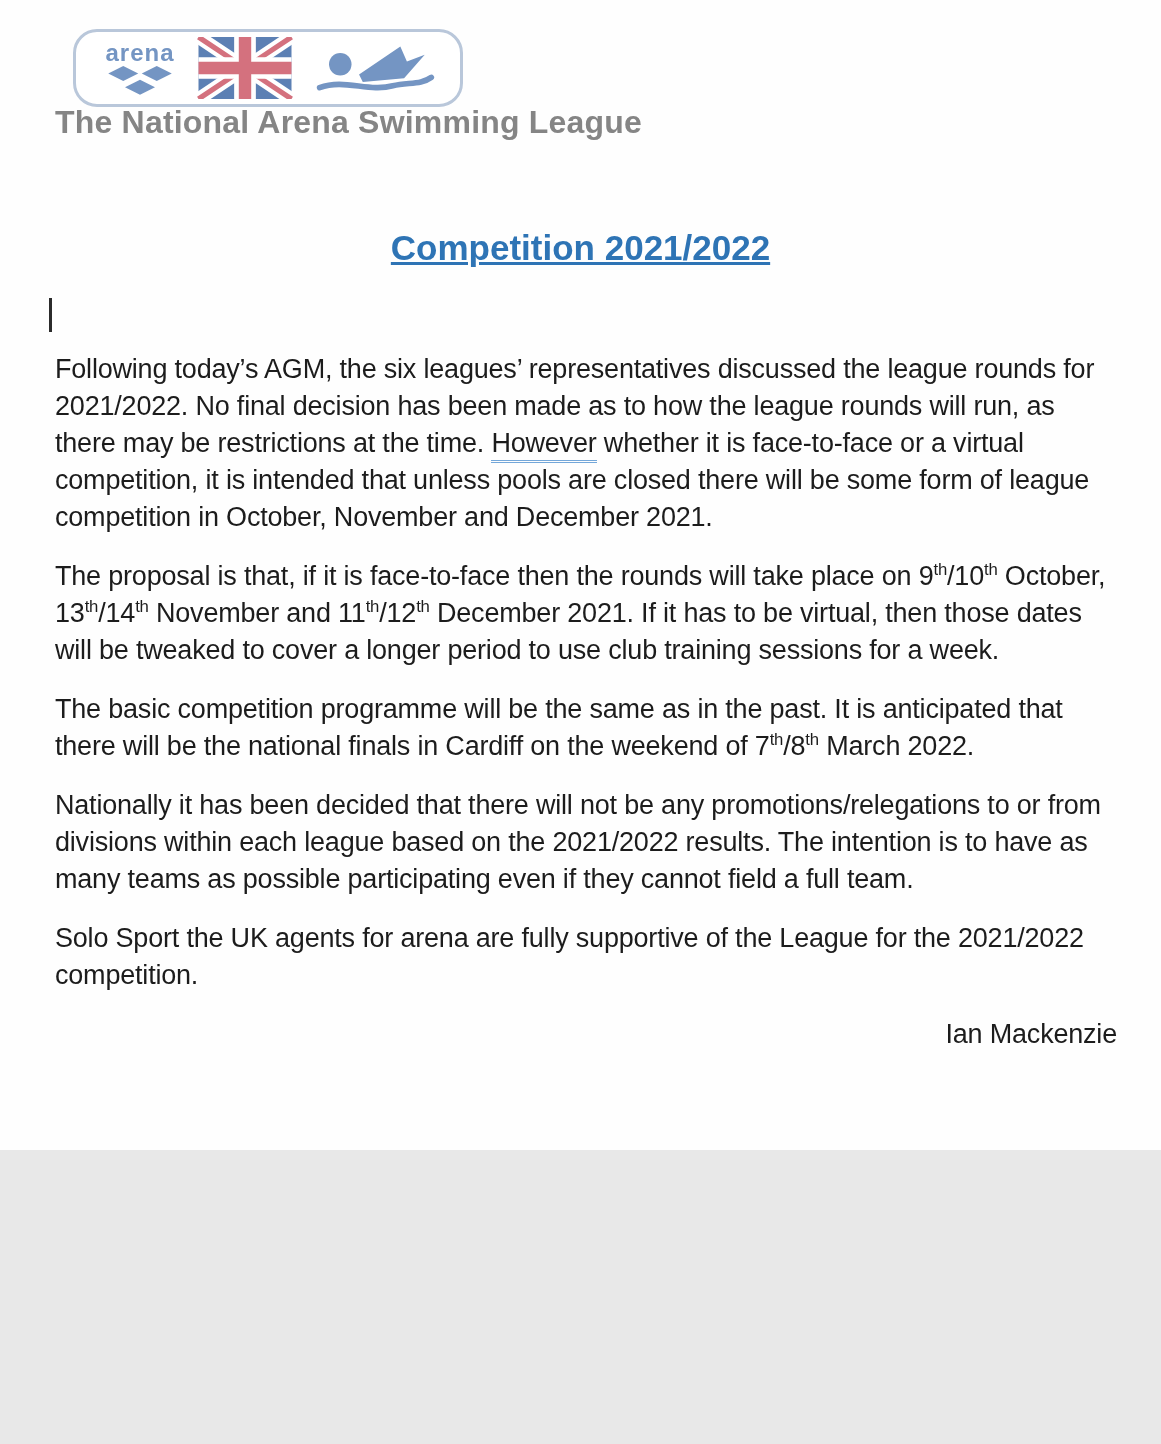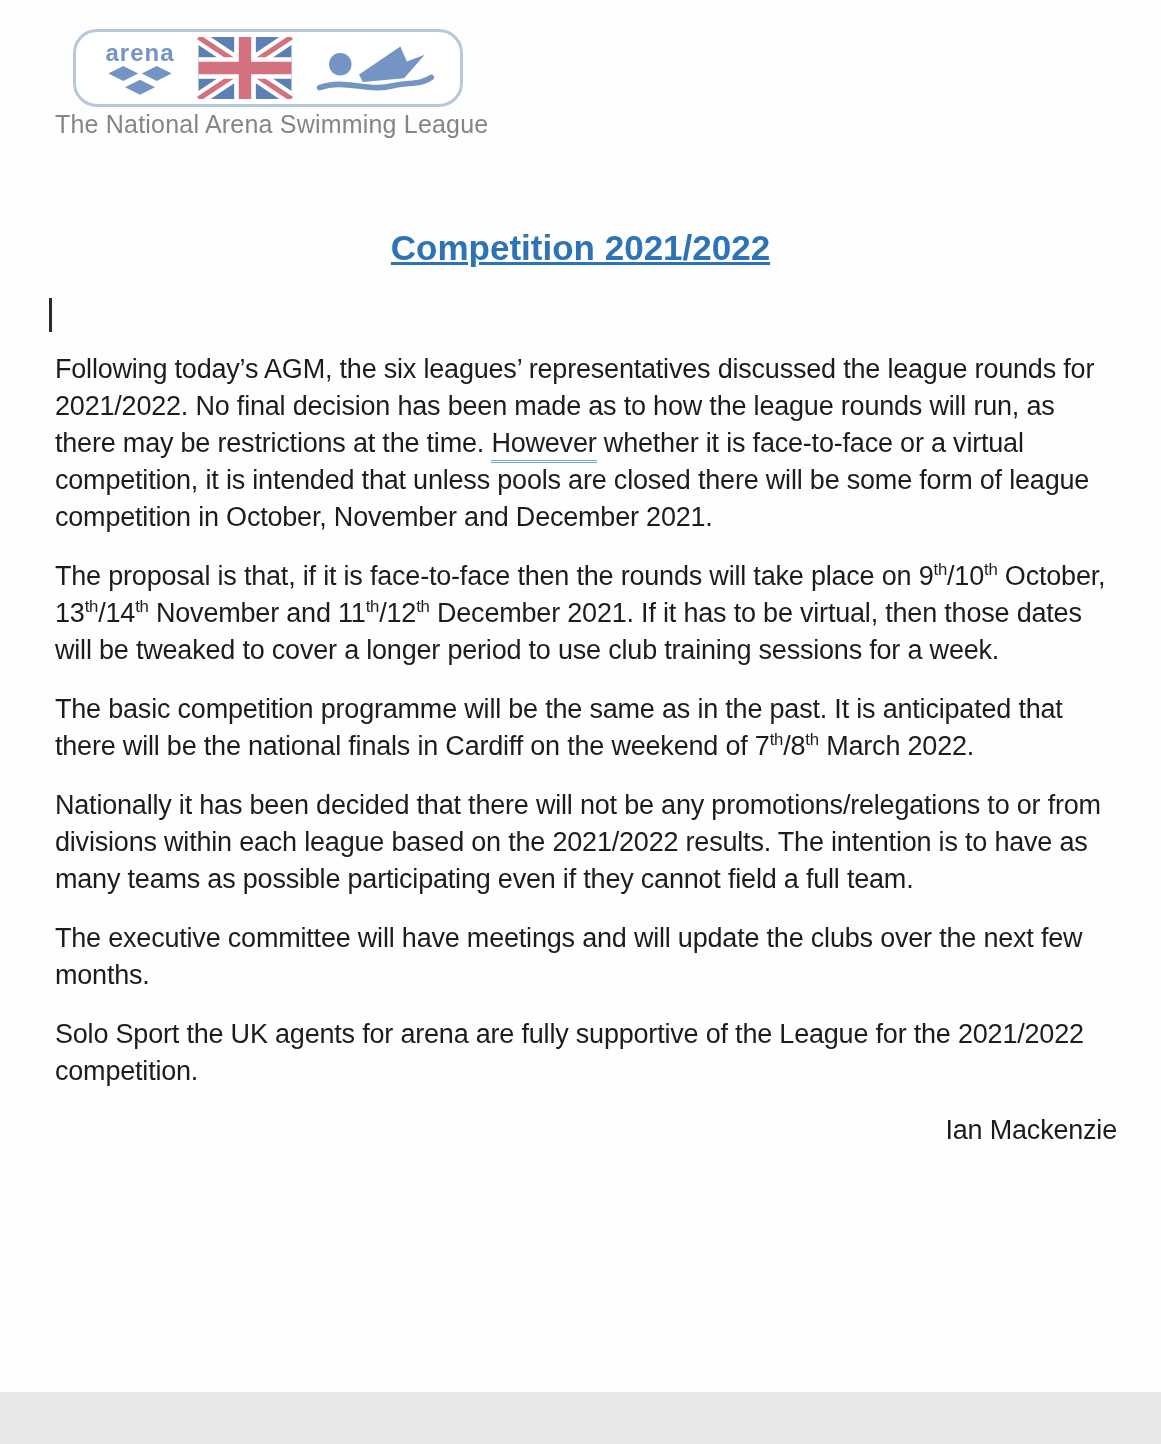--- a/index.html
+++ b/index.html
@@ -1,20 +1,20 @@
 <!DOCTYPE html>
 <html style="--title-blue: #2e74b5; --org-gray: #858585; --logo-blue: #7495c3; --logo-border: #b9c7da; --flag-blue: #5c80b4; --flag-red: #d4717e; --text: #1c1c1c; --grammar-underline-blue: #74a7d9;"><head>
 <meta charset="utf-8">
 <style>
   * { box-sizing: border-box; }
   html, body { margin: 0; padding: 0; background: #e8e8e8; }
   .page {
     position: relative;
     width: 1161px;
-    height: 1392px;
+    height: 1150px;
     margin: 0 auto;
     background: #fefefe;
     font-family: "Liberation Sans", sans-serif;
     overflow: hidden;
   }
 
   
   .logo-box {
     position: absolute;
     left: 73px; top: 29px;
@@ -35,23 +35,23 @@
     line-height: 1;
     letter-spacing: 1px;
   }
   .arena-diamonds { width: 72px; height: 30px; display: block; }
   .flag-icon { width: 96px; height: 62px; display: block; }
   .swimmer-icon { width: 122px; height: 60px; display: block; }
 
   
   .org-name {
     position: absolute;
-    left: 55px; top: 110px;
-    font-size: 25px;
-    font-weight: normal;
+    left: 55px; top: 104px;
+    font-size: 32px;
+    font-weight: bold;
     color: var(--org-gray, #858585);
     letter-spacing: 0.2px;
   }
   .doc-title {
     position: absolute;
     left: 0; top: 228px;
     width: 100%;
     margin: 0;
     text-align: center;
     font-size: 35px;
@@ -118,21 +118,20 @@
   <h1 class="doc-title">Competition 2021/2022</h1>
 
   <div class="caret"></div>
 
   <div class="doc-body">
     <div id="paragraph-list">
         <p class="para"><span>Following today’s AGM, the six leagues’ representatives discussed the league rounds for 2021/2022. No final decision has been made as to how the league rounds will run, as there may be restrictions at the time. </span><span class="grammar">However</span><span> whether it is face-to-face or a virtual competition, it is intended that unless pools are closed there will be some form of league competition in October, November and December 2021.</span></p>
         <p class="para"><span>The proposal is that, if it is face-to-face then the rounds will take place on 9</span><sup>th</sup><span>/10</span><sup>th</sup><span> October, 13</span><sup>th</sup><span>/14</span><sup>th</sup><span> November and 11</span><sup>th</sup><span>/12</span><sup>th</sup><span> December 2021. If it has to be virtual, then those dates will be tweaked to cover a longer period to use club training sessions for a week.</span></p>
         <p class="para"><span>The basic competition programme will be the same as in the past. It is anticipated that there will be the national finals in Cardiff on the weekend of 7</span><sup>th</sup><span>/8</span><sup>th</sup><span> March 2022.</span></p>
         <p class="para"><span>Nationally it has been decided that there will not be any promotions/relegations to or from divisions within each league based on the 2021/2022 results. The intention is to have as many teams as possible participating even if they cannot field a full team.</span></p>
-        <p class="para"><span>The executive committee will have meetings and will update the clubs over the next few months.</span></p>
         <p class="para"><span>Solo Sport the UK agents for arena are fully supportive of the League for the 2021/2022 competition.</span></p>
       </div>
     <div class="signature">
       <p>Ian Mackenzie</p>
     </div>
   </div>
 
 </div>
 
 </body></html>

